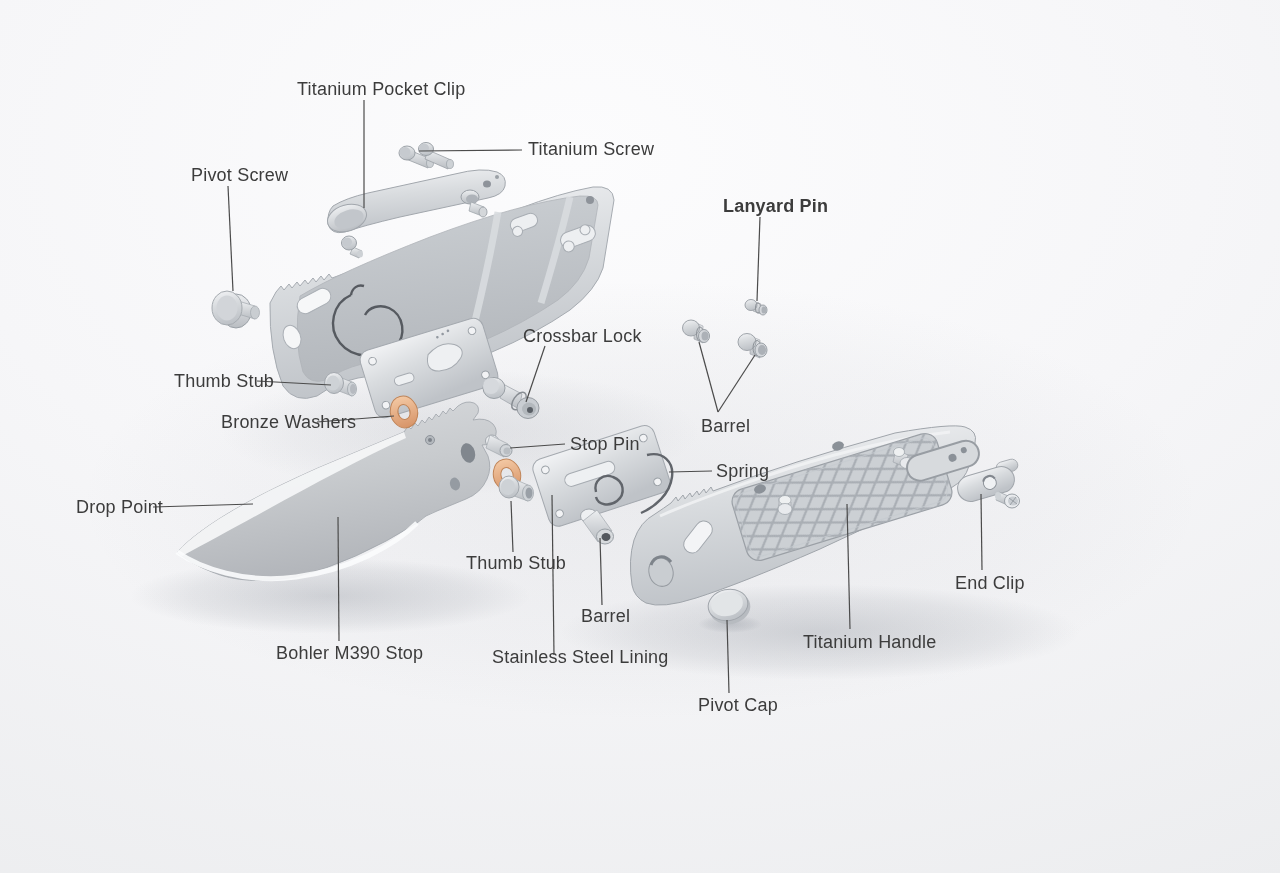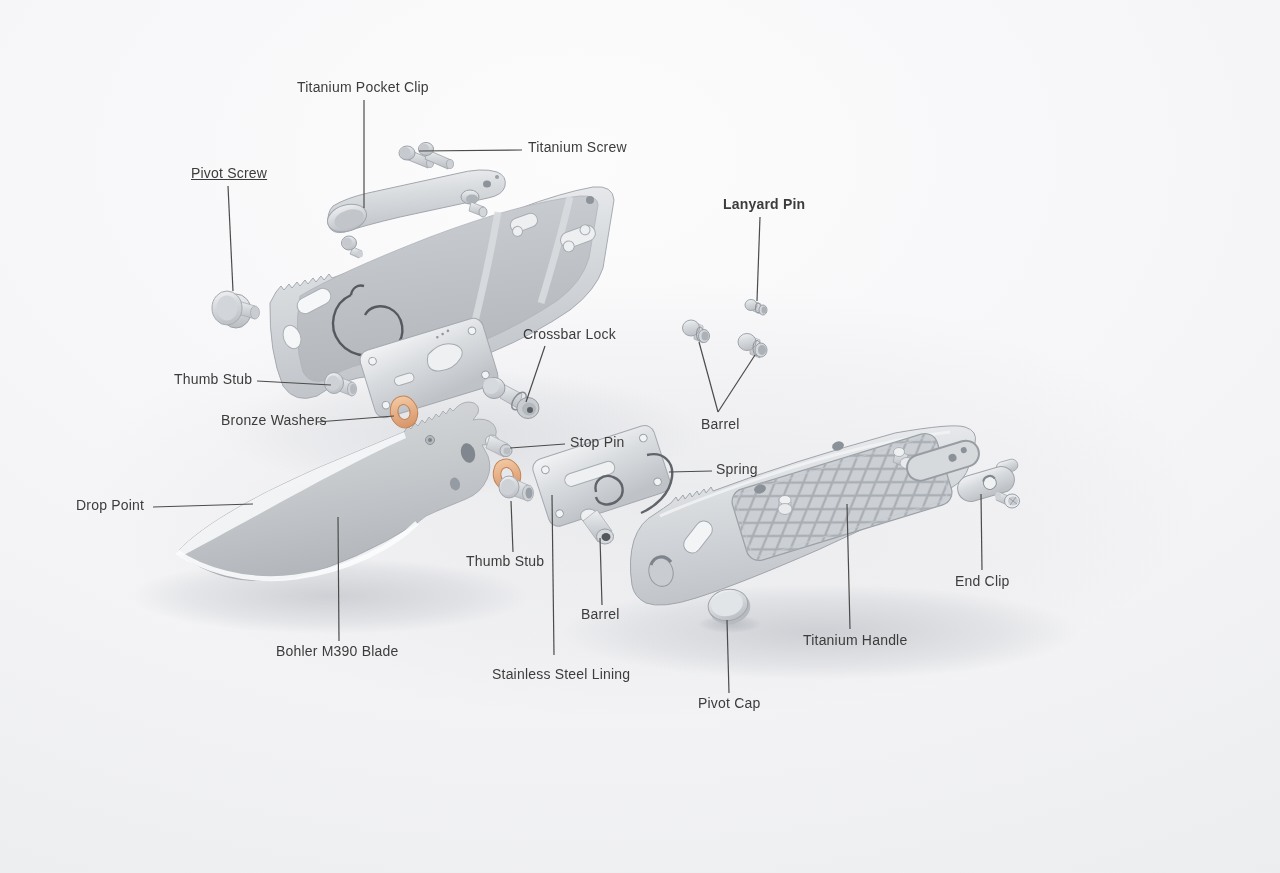--- a/index.html
+++ b/index.html
@@ -8,21 +8,21 @@
     font-family:"Liberation Sans",sans-serif;
   }
   #canvas{
     position:relative;width:1280px;height:873px;
     background:radial-gradient(ellipse 1400px 900px at 45% 18%, #fcfcfd 0%, #f6f6f8 45%, #ebecee 100%);
   }
   #illustration,#leader-svg{position:absolute;left:0;top:0;}
   #leader-svg{z-index:5;}
   .label{
     position:absolute;z-index:10;white-space:nowrap;
-    font-size:14px;color:#3c3c3c;letter-spacing:.2px;
+    font-size:18px;color:#3c3c3c;letter-spacing:.2px;
   }
 </style>
 </head>
 <body>
 
 <div id="canvas">
 
 <svg id="illustration" width="1280" height="873" viewBox="0 0 1280 873">
   <defs>
     <linearGradient id="mA" x1="0" y1="0" x2="0.25" y2="1">
@@ -312,30 +312,30 @@
       <polyline points="602,605 600,538" fill="none" stroke="#4b4b4b" stroke-width="1.2"></polyline>
       <polyline points="982,570 981,494" fill="none" stroke="#4b4b4b" stroke-width="1.2"></polyline>
       <polyline points="339,641 338,517" fill="none" stroke="#4b4b4b" stroke-width="1.2"></polyline>
       <polyline points="554,655 552,495" fill="none" stroke="#4b4b4b" stroke-width="1.2"></polyline>
       <polyline points="850,629 847,504" fill="none" stroke="#4b4b4b" stroke-width="1.2"></polyline>
       <polyline points="729,693 727,620" fill="none" stroke="#4b4b4b" stroke-width="1.2"></polyline>
     </svg>
 
 <div class="label" style="left: 297px; top: 79px;">Titanium Pocket Clip</div>
 <div class="label" style="left: 528px; top: 139px;">Titanium Screw</div>
-<div class="label" style="left: 191px; top: 165px; text-decoration: underline;">Pivot Screw</div>
+<div class="label" style="left: 191px; top: 165px;">Pivot Screw</div>
 <div class="label" style="left: 723px; top: 196px; font-weight: bold;">Lanyard Pin</div>
 <div class="label" style="left: 174px; top: 371px;">Thumb Stub</div>
 <div class="label" style="left: 499px; top: 326px; margin-left: 24px;">Crossbar Lock</div>
 <div class="label" style="left: 205px; top: 412px; margin-left: 16px;">Bronze Washers</div>
 <div class="label" style="left: 570px; top: 434px;">Stop Pin</div>
 <div class="label" style="left: 716px; top: 461px;">Spring</div>
 <div class="label" style="left: 76px; top: 497px;">Drop Point</div>
 <div class="label" style="left: 466px; top: 553px;">Thumb Stub</div>
 <div class="label" style="left: 701px; top: 416px;">Barrel</div>
 <div class="label" style="left: 581px; top: 606px;">Barrel</div>
 <div class="label" style="left: 955px; top: 573px;">End Clip</div>
-<div class="label" style="left: 276px; top: 643px;">Bohler M390 Blade</div>
-<div class="label" style="left: 492px; top: 666px; text-align: center;">Stainless Steel Lining</div>
+<div class="label" style="left: 276px; top: 643px;">Bohler M390 Stop</div>
+<div class="label" style="left: 492px; top: 647px; text-align: center;">Stainless Steel Lining</div>
 <div class="label" style="left: 795px; top: 632px; margin-left: 8px;">Titanium Handle</div>
 <div class="label" style="left: 698px; top: 695px;">Pivot Cap</div>
 
 </div>
 
 </body></html>

